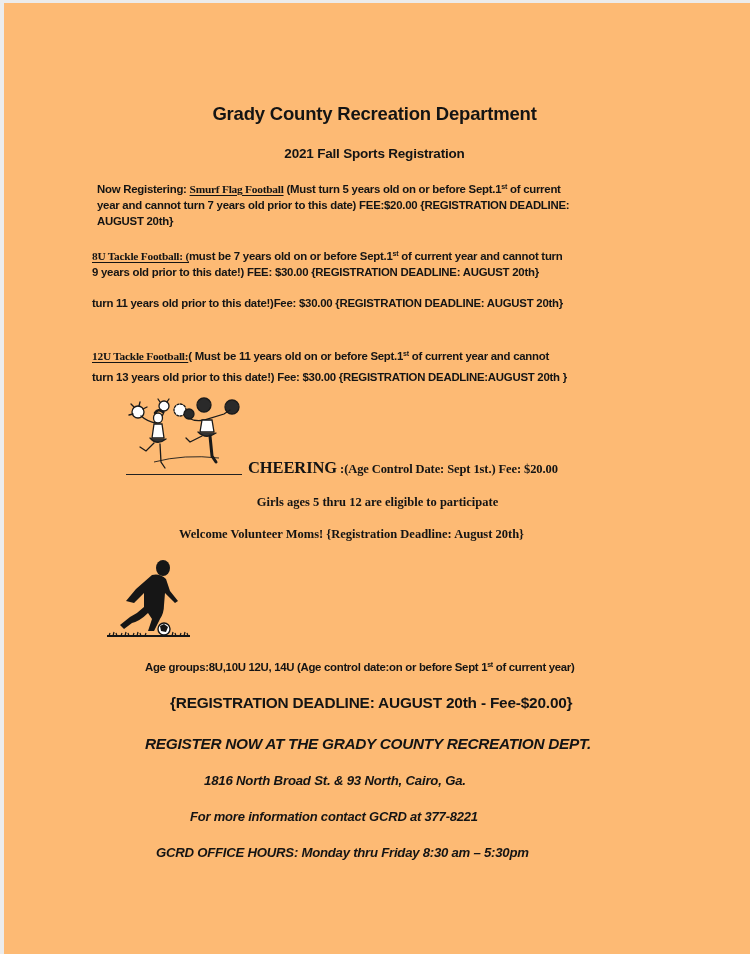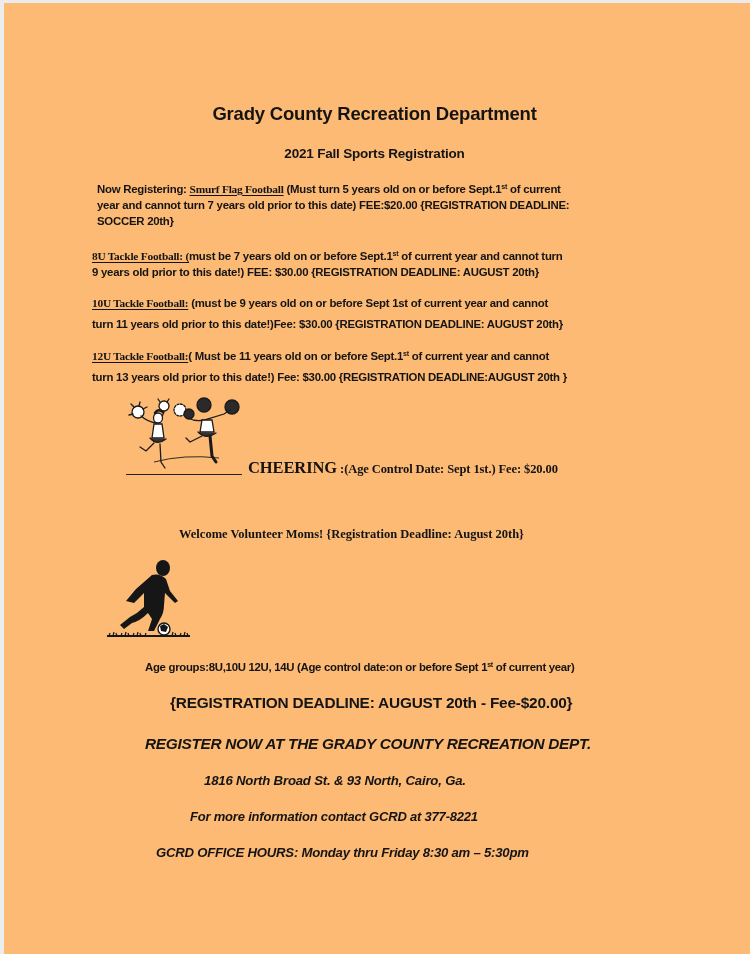--- a/index.html
+++ b/index.html
@@ -54,30 +54,29 @@
 <body>
 
 <div class="page">
 
   <div class="abs sans title">Grady County Recreation Department</div>
   <div class="abs sans subtitle">2021 Fall Sports Registration</div>
 
   <div class="para sans p1">
     <span class="ln"><span>Now Registering: </span><u>Smurf Flag Football</u><span> (Must turn 5 years old on or  before Sept.1</span><sup>st</sup><span> of current</span></span>
     <span class="ln">year and cannot turn 7 years old prior to this date)  FEE:$20.00   {REGISTRATION DEADLINE:</span>
-    <span class="ln">SOCCER 20th}</span>
+    <span class="ln">AUGUST 20th}</span>
   </div>
 
   <div class="para sans p2">
     <span class="ln"><u>8U Tackle Football: (</u><span>must be 7 years old on or before Sept.1</span><sup>st</sup><span>  of current year and cannot turn</span></span>
     <span class="ln">9 years old prior to this date!) FEE: $30.00 {REGISTRATION DEADLINE: AUGUST 20th}</span>
   </div>
 
   <div class="para sans p3">
-    <span class="ln" style="margin-bottom:4px"><u>10U Tackle Football:</u><span> (must be 9 years old on or before Sept 1st  of current year and cannot</span></span>
     <span class="ln">turn 11 years old prior to this date!)Fee: $30.00  {REGISTRATION DEADLINE: AUGUST 20th}</span>
   </div>
 
   <div class="para sans p4">
     <span class="ln" style="margin-bottom:4px"><u>12U Tackle Football:</u><span>( Must be 11 years old on or before Sept.1</span><sup>st</sup><span> of current year and cannot</span></span>
     <span class="ln">turn 13 years old prior to this date!) Fee: $30.00  {REGISTRATION DEADLINE:AUGUST 20th }</span>
   </div>
 
   <svg class="cheer-art" viewBox="0 0 125 80">
 
@@ -104,20 +103,21 @@
       <path d="M78 24 L76 36 L90 36 L88 24 Z" fill="#fff"></path>
       <path d="M74 36 Q82 44 92 37" fill="#333"></path>
       <path d="M78 40 L66 46 L62 42" fill="none"></path>
       <path d="M86 40 L88 60 L92 66" fill="none" stroke-width="3"></path>
     </g>
     <path d="M30 66 Q60 58 95 62" fill="none" stroke="#1a1a1a" stroke-width="0.9"></path>
   </svg>
   <div class="cheer-rule"></div>
 
   <div class="abs serif cheer-head"><span class="big">CHEERING</span><span> :(Age Control Date: Sept 1st.) Fee: $20.00</span></div>
+  <div class="abs serif cheer-l2">Girls ages 5 thru 12 are eligible to participate</div>
   <div class="abs serif cheer-l3">Welcome Volunteer Moms! {Registration Deadline: August 20th}</div>
 
   <svg class="soccer-art" viewBox="0 0 92 82">
     <g fill="#161616">
       <ellipse cx="59" cy="9" rx="7" ry="8"></ellipse>
       <path d="M48 16 Q56 14 62 20 L66 32 L74 42 L71 44 L61 34 L60 46 Q60 54 56 60 L50 72 L44 72 L48 60 L44 54 Q36 62 28 64 L20 70 L16 66 L26 58 Q34 54 40 48 L40 34 L30 44 L22 42 L32 30 Z"></path>
     </g>
     <circle cx="60" cy="70" r="6" fill="#fff" stroke="#161616" stroke-width="1.4"></circle>
     <path d="M56 67 L60 65 L64 68 L62 73 L57 72 Z" fill="#161616"></path>
     <g stroke="#161616" stroke-width="1.2">

